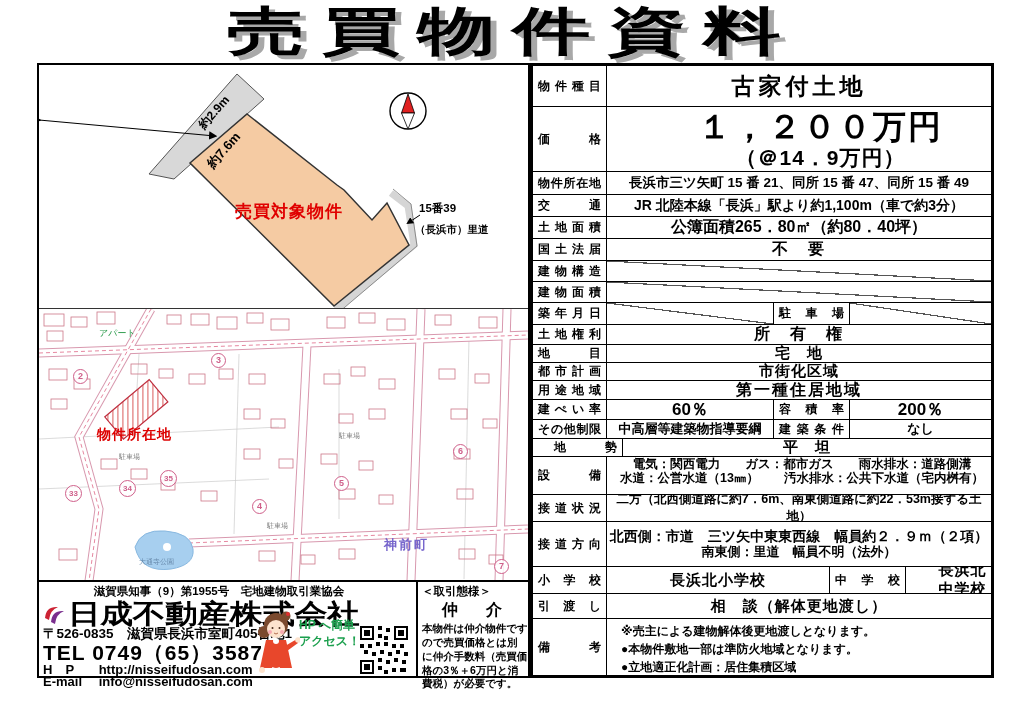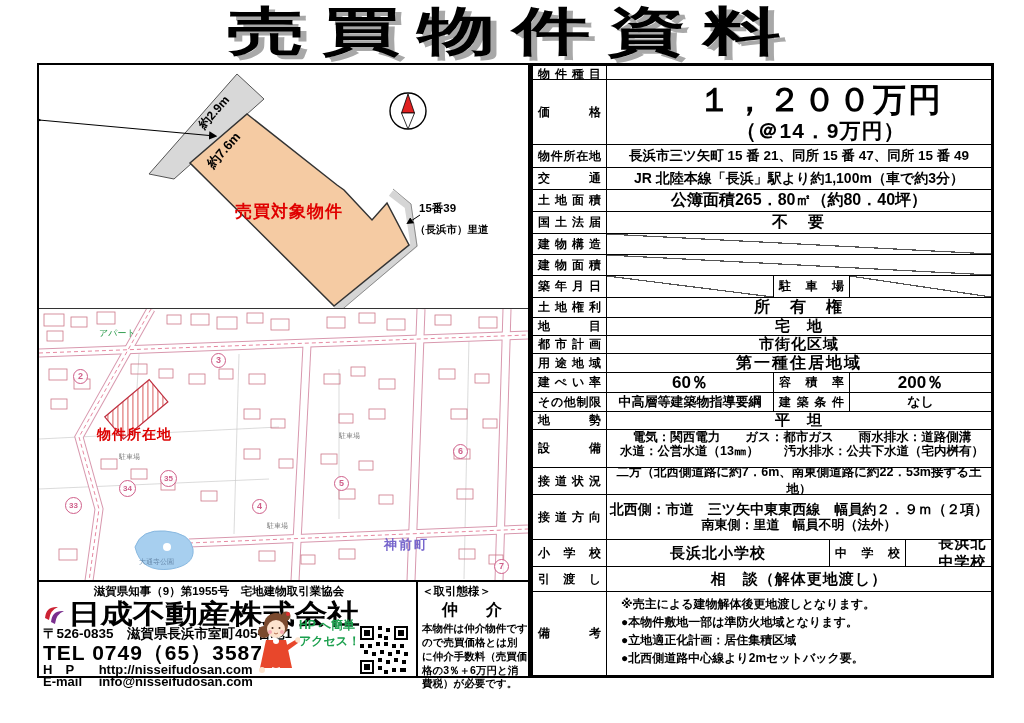--- a/index.html
+++ b/index.html
@@ -241,21 +241,21 @@
       <div class="map-label-park" style="left:100px;top:248px;">大通寺公園</div>
       <div class="map-label-tiny" style="left:80px;top:143px;">駐車場</div>
       <div class="map-label-tiny" style="left:300px;top:122px;">駐車場</div>
       <div class="map-label-tiny" style="left:228px;top:212px;">駐車場</div>
       <div class="badge" style="left:34px;top:60px;">2</div>
       <div class="badge" style="left:172px;top:44px;">3</div>
       <div class="badge" style="left:213px;top:190px;">4</div>
       <div class="badge" style="left:295px;top:167px;">5</div>
       <div class="badge" style="left:414px;top:135px;">6</div>
       <div class="badge" style="left:455px;top:250px;">7</div>
-      <div class="badge w2" style="left:26px;top:188px;text-align:center;">33</div>
+      <div class="badge w2" style="left:26px;top:176px;text-align:center;">33</div>
       <div class="badge w2" style="left:80px;top:171px;">34</div>
       <div class="badge w2" style="left:121px;top:161px;">35</div>
     </div>
 
     <div class="bottom-strip">
       <div class="agency">
         <div class="license">滋賀県知事（9）第1955号　宅地建物取引業協会</div>
         <div class="name-row">
           <svg width="26" height="24" viewBox="0 0 26 24">
             <path d="M3,16 Q4,4 16,5 Q8,8 7,18 Z" fill="#cc2233"></path>
@@ -342,21 +342,21 @@
       <div class="broker-box">
         <div class="broker-header">＜取引態様＞</div>
         <div class="broker-type">仲　介</div>
         <div class="broker-note">本物件は仲介物件ですので売買価格とは別に仲介手数料（売買価格の3％＋6万円と消費税）が必要です。</div>
       </div>
     </div>
   </div>
 
   <div class="ptable">
 
-    <div class="tr" style="height:14px;flex-direction:column;">
+    <div class="tr" style="height:41px;">
       <div class="th">
           <span>物件種目</span>
         </div>
       <div class="td fs-type">古家付土地</div>
     </div>
 
     <div class="tr" style="height:65px;gap:43px;">
       <div class="th">
           <span>価格</span>
         </div>
@@ -462,21 +462,21 @@
       <div class="th">
           <span>その他制限</span>
         </div>
       <div class="td v1 fs-other">中高層等建築物指導要綱</div>
       <div class="mid">
           <span>建築条件</span>
         </div>
       <div class="td v2 fs-other">なし</div>
     </div>
 
-    <div class="tr" style="height:18px;">
+    <div class="tr" style="height:18px;padding-left:16px;">
       <div class="th">
           <span>地勢</span>
         </div>
       <div class="td fs-15">平　坦</div>
     </div>
 
     <div class="tr" style="height:38px;">
       <div class="th">
           <span>設備</span>
         </div>

